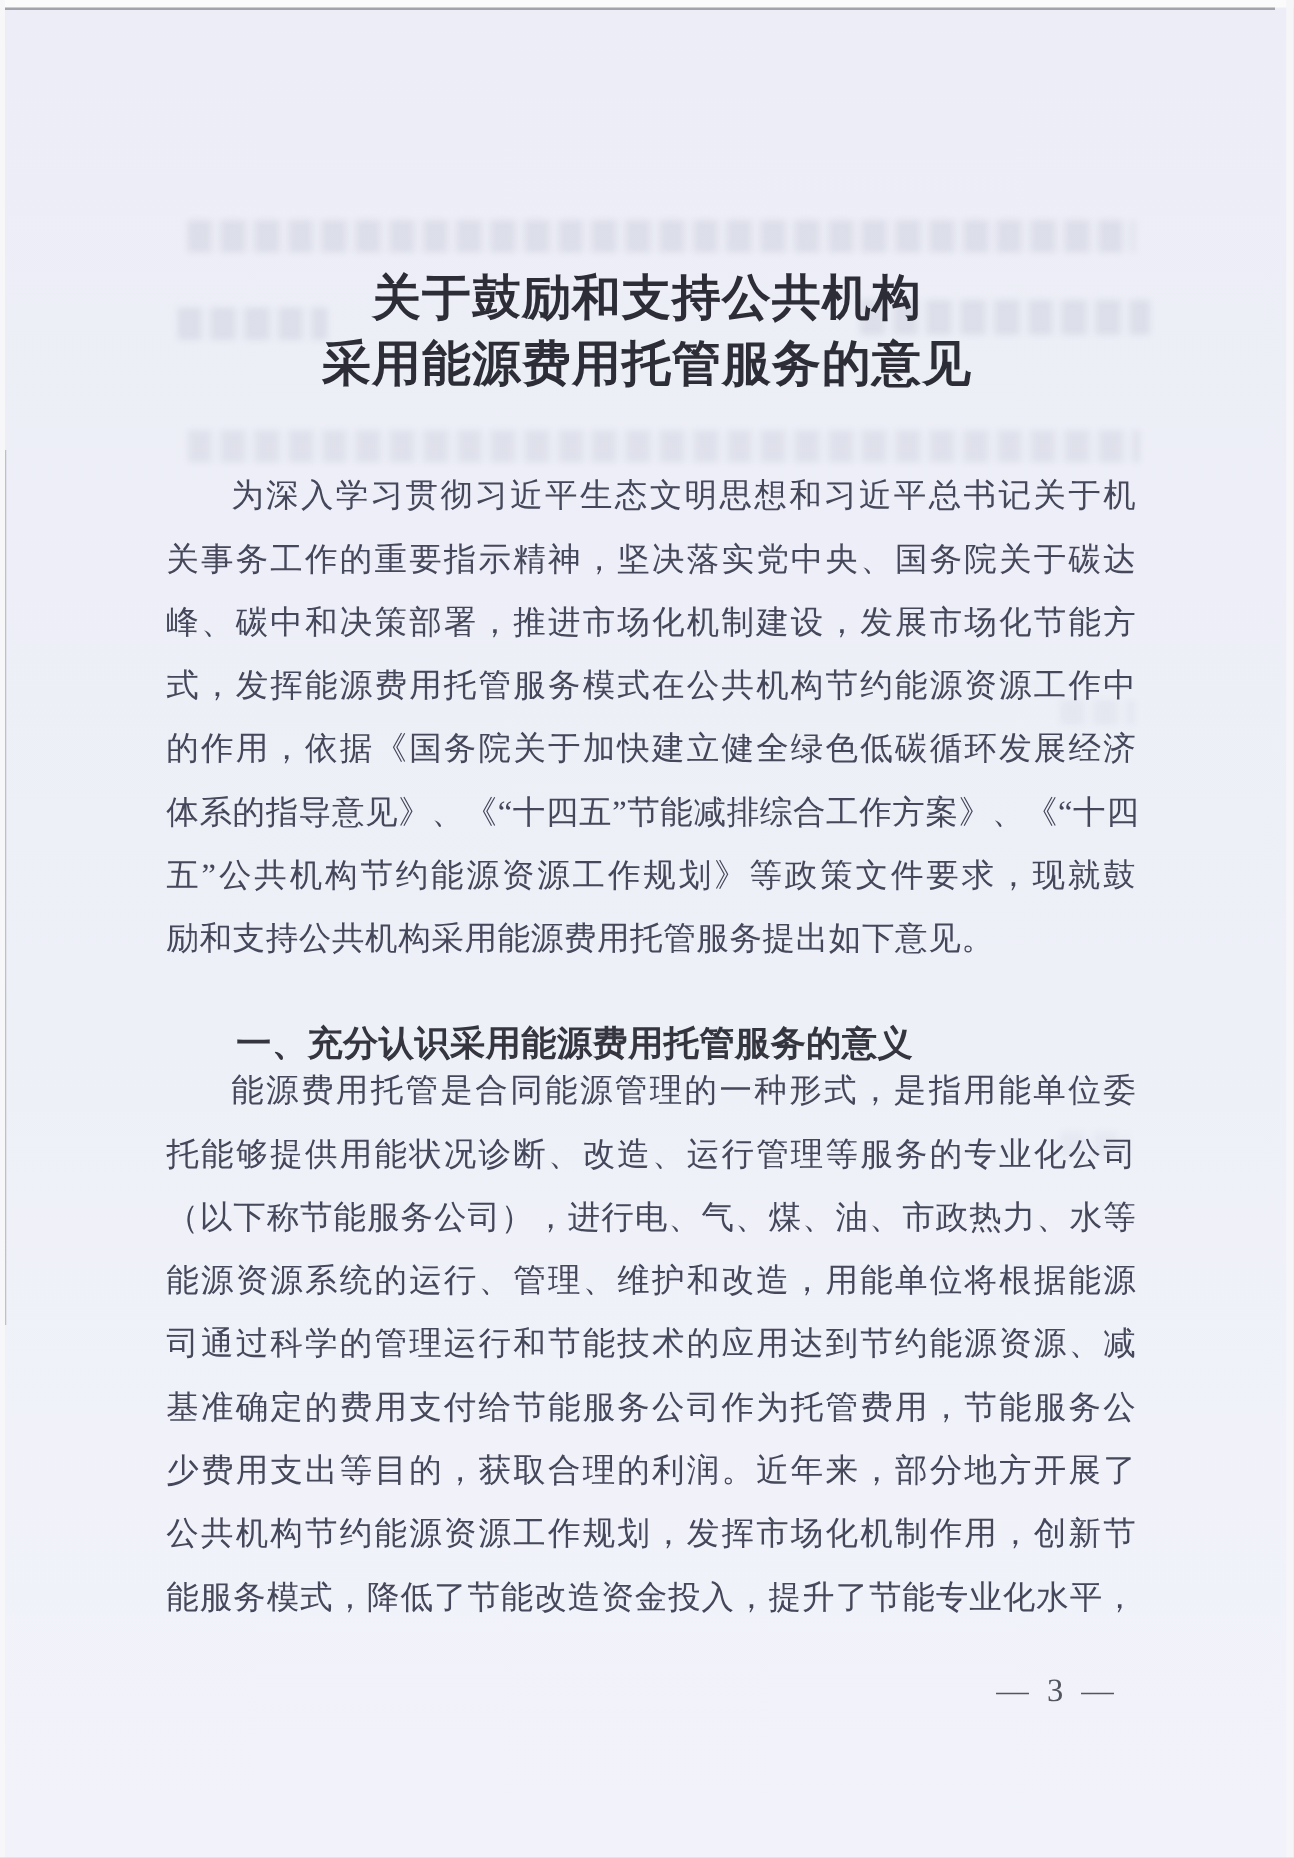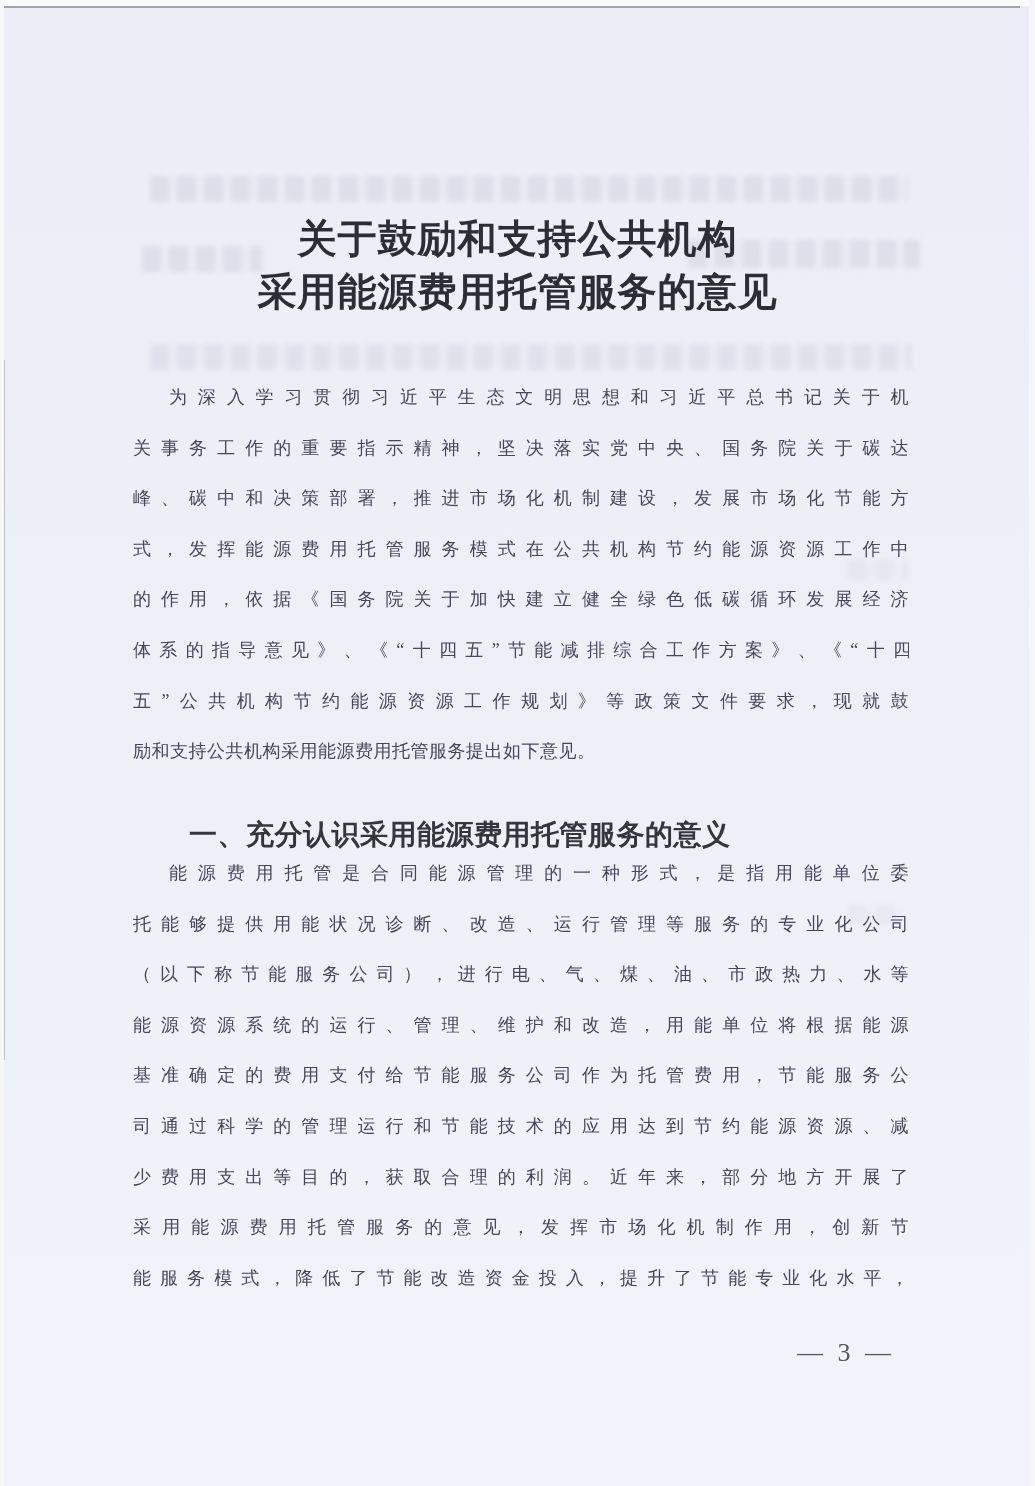--- a/index.html
+++ b/index.html
@@ -60,21 +60,21 @@
     font-size: 39px;
     line-height: 53px;
     letter-spacing: 1px;
     color: #2c2d36;
   }
 
   .para {
     position: absolute;
     left: 133px;
     width: 776px;
-    font-size: 18px;
+    font-size: 26px;
     line-height: 50.6px;
     letter-spacing: 0.5px;
     color: #45475a;
   }
   .para1 { top: 372px; }
   .para2 { top: 848px; }
 
   .line {
     text-align: justify;
     text-align-last: justify;
@@ -146,22 +146,22 @@
     <div class="line para-end">励和支持公共机构采用能源费用托管服务提出如下意见。</div>
   </div>
 
   <div class="section-heading">一、充分认识采用能源费用托管服务的意义</div>
 
   <div class="para para2">
     <div class="line indent">能源费用托管是合同能源管理的一种形式，是指用能单位委</div>
     <div class="line">托能够提供用能状况诊断、改造、运行管理等服务的专业化公司</div>
     <div class="line">（以下称节能服务公司），进行电、气、煤、油、市政热力、水等</div>
     <div class="line">能源资源系统的运行、管理、维护和改造，用能单位将根据能源</div>
+    <div class="line">司通过科学的管理运行和节能技术的应用达到节约能源资源、减</div>
     <div class="line">基准确定的费用支付给节能服务公司作为托管费用，节能服务公</div>
-    <div class="line">司通过科学的管理运行和节能技术的应用达到节约能源资源、减</div>
     <div class="line">少费用支出等目的，获取合理的利润。近年来，部分地方开展了</div>
-    <div class="line">采用能源费用托管服务的意见，发挥市场化机制作用，创新节</div>
+    <div class="line">公共机构节约能源资源工作规划，发挥市场化机制作用，创新节</div>
     <div class="line">能服务模式，降低了节能改造资金投入，提升了节能专业化水平，</div>
   </div>
 
   <div class="page-number">— 3 —</div>
 
 </div>
 
 </body></html>

